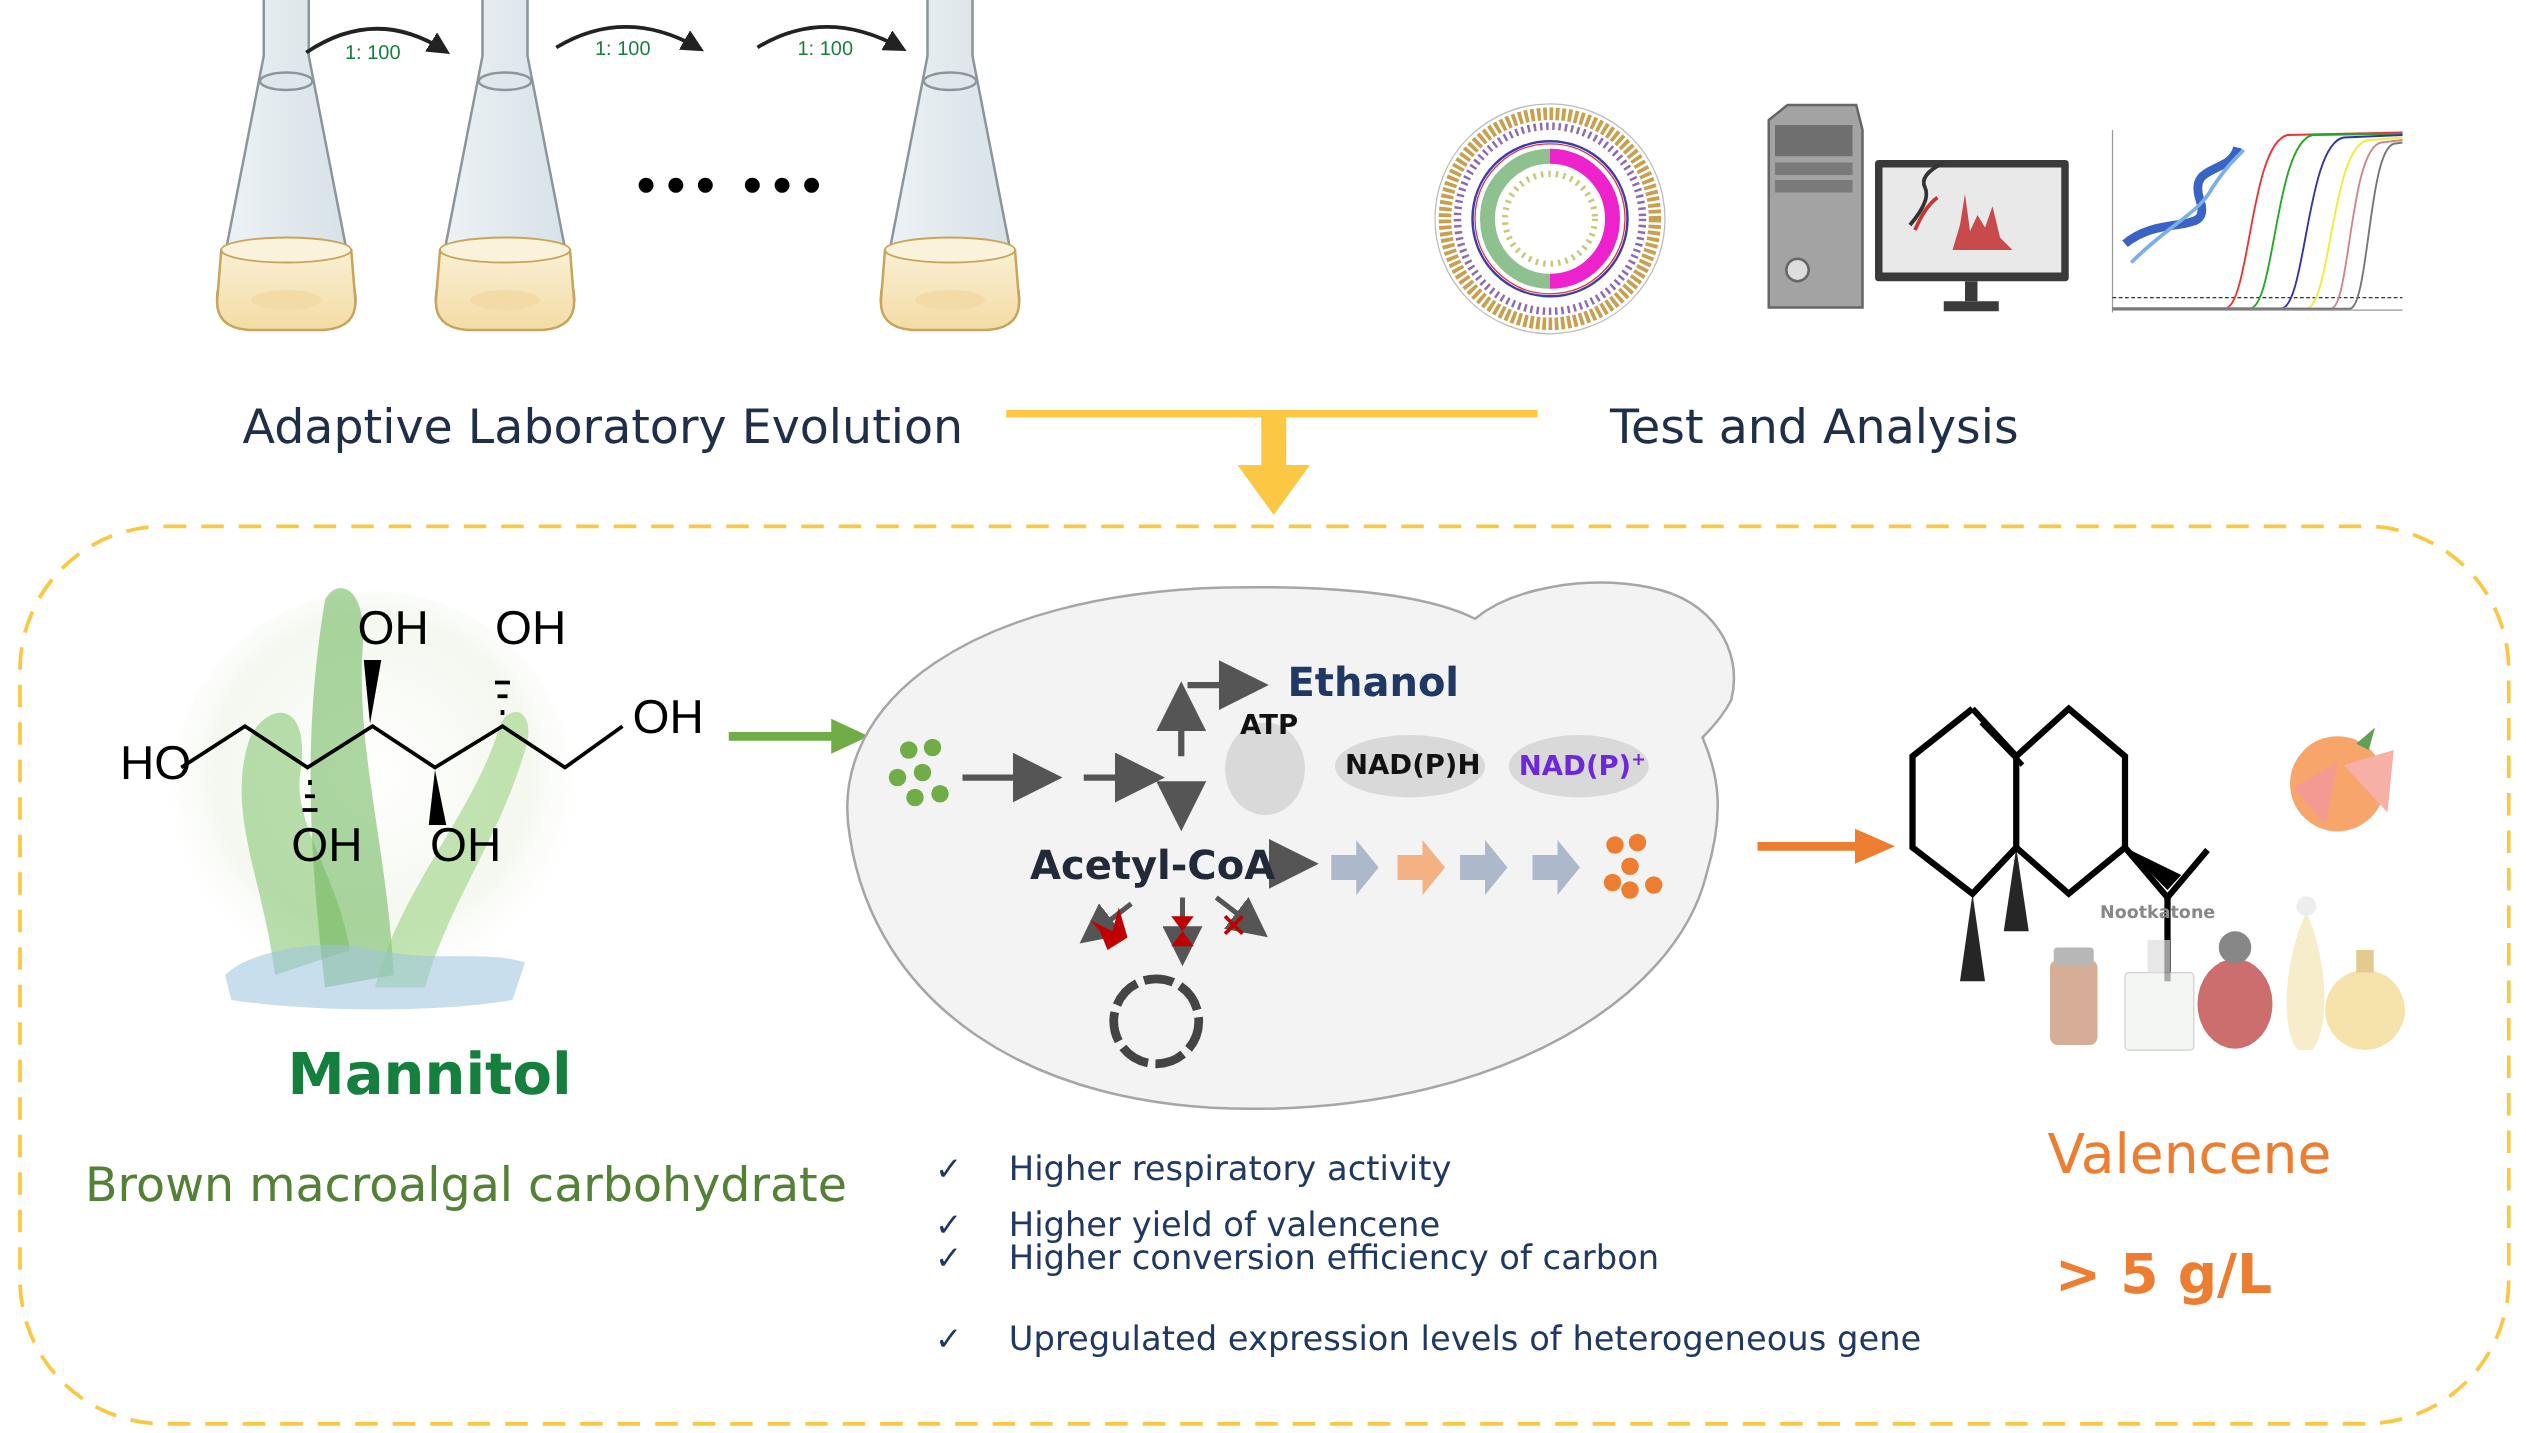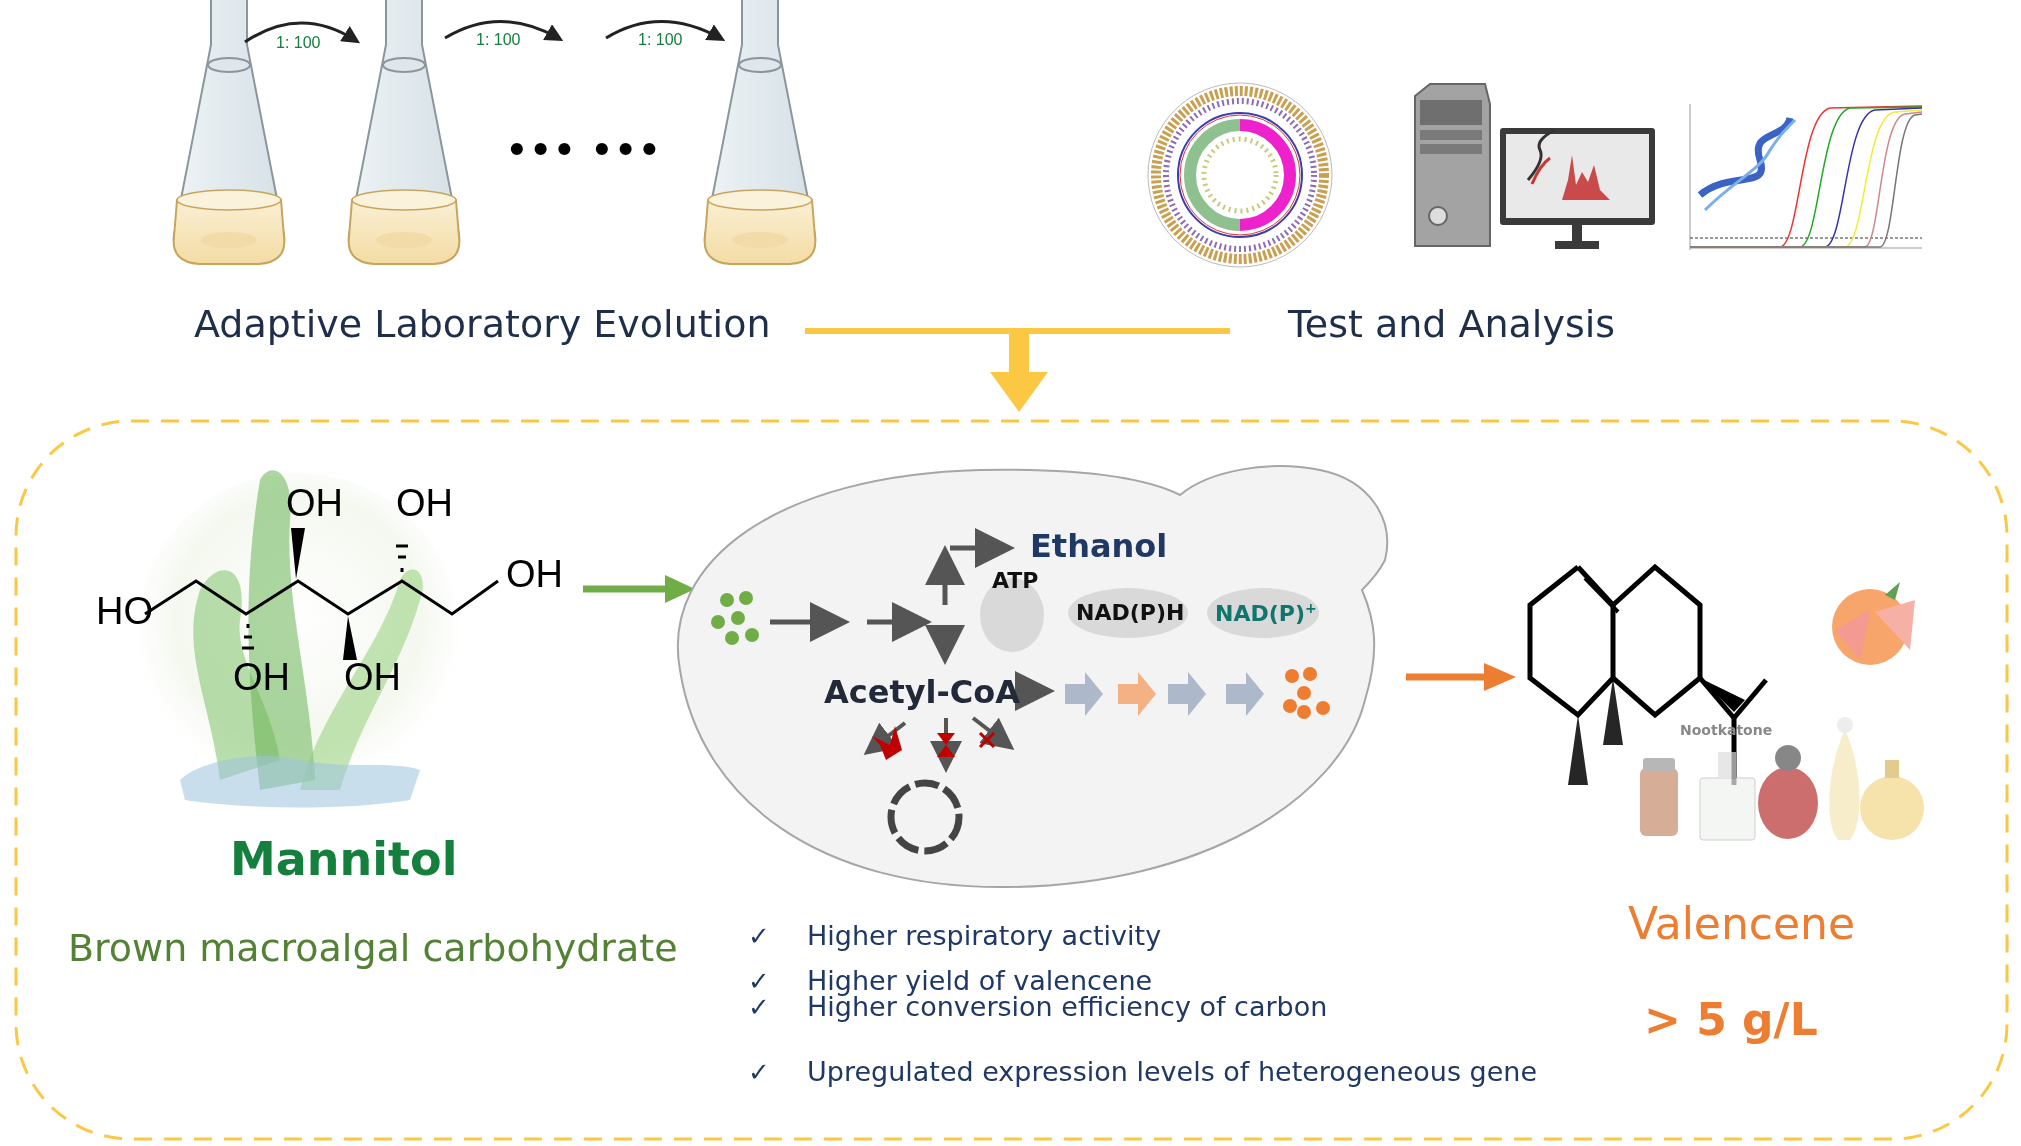--- a/index.html
+++ b/index.html
@@ -1,22 +1,22 @@
 <!DOCTYPE html>
 <html><head>
 <meta charset="utf-8">
 <style>
   html, body { margin:0; padding:0; background:#ffffff; }
   body { width:2021px; height:1146px; position:relative; overflow:hidden; font-family:"Liberation Sans", sans-serif; }
   .abs { position:absolute; }
   svg.canvas { position:absolute; left:0; top:0; }
-  .title { position:absolute; font-family:"DejaVu Sans", sans-serif; font-size:38px; color:#1f2f4a; white-space:nowrap; }
+  .title { position:absolute; font-family:"DejaVu Sans", sans-serif; font-size:38px; color:#1f2f4a; white-space:nowrap;margin-top:17px; }
   .mannitol { position:absolute; font-family:"DejaVu Sans", sans-serif; font-size:46px; color:#15803d; font-weight:bold; white-space:nowrap; }
   .brown { position:absolute; font-family:"DejaVu Sans", sans-serif; font-size:38px; color:#538135; white-space:nowrap; }
-  .valencene { position:absolute; font-family:"DejaVu Sans", sans-serif; font-size:44px; color:#ed7d31; white-space:nowrap; }
+  .valencene { position:absolute; font-family:"DejaVu Sans", sans-serif; font-size:44px; color:#ed7d31; white-space:nowrap;margin-left:10px; }
   .yield { position:absolute; font-family:"DejaVu Sans", sans-serif; font-size:44px; color:#ed7d31; font-weight:bold; white-space:nowrap; }
   .check-item { position:absolute; left:748px; font-family:"DejaVu Sans", sans-serif; font-size:27px; color:#1f3864; white-space:nowrap; }
   .check-item .chk { display:inline-block; width:59px; color:#1f3864; font-size:26px; }
   .ratio { position:absolute; font-family:"Liberation Sans", sans-serif; font-size:16px; color:#15803d; white-space:nowrap; }
   .chem { position:absolute; font-family:"Liberation Sans", sans-serif; font-size:38px; color:#000; white-space:nowrap; }
   .cell-label { position:absolute; font-family:"DejaVu Sans", sans-serif; white-space:nowrap;font-weight:bold; }
 </style>
 </head>
 <body>
 
@@ -243,21 +243,21 @@
 <div class="chem" style="left:506px; top:553px;">OH</div>
 <div class="chem" style="left:233px; top:656px;">OH</div>
 <div class="chem" style="left:344px; top:656px;">OH</div>
 
 <div class="mannitol" style="left:230px; top:832px;">Mannitol</div>
 <div class="brown" style="left:68px; top:926px;">Brown macroalgal carbohydrate</div>
 
 <div class="cell-label" style="left:1030px; top:527px; font-size:32px; color:#1f3864;">Ethanol</div>
 <div class="cell-label" style="left:992px; top:568px; font-size:22px; color:#111;">ATP</div>
 <div class="cell-label" style="left:1076px; top:600px; font-size:22px; color:#111;">NAD(P)H</div>
-<div class="cell-label" style="left:1215px; top:600px; font-size:22px; color:#0f766e;">NAD(P)<sup style="font-size: 14px;">+</sup></div>
+<div class="cell-label" style="left:1215px; top:600px; font-size:22px; color:#6d28d9;">NAD(P)<sup style="font-size: 14px;">+</sup></div>
 <div class="cell-label" style="left:824px; top:673px; font-size:32px; color:#222a3a; font-weight:bold;">Acetyl-CoA</div>
 
 <div class="cell-label" style="left:1680px; top:722px; font-size:14px; color:#888; font-weight:bold;">Nootkatone</div>
 
 <div class="check-item" style="top:920px;"><span class="chk">✓</span><span>Higher respiratory activity</span></div>
 <div class="check-item" style="top:965px;"><span class="chk">✓</span><span>Higher yield of valencene</span></div>
 <div class="check-item" style="top:991px;"><span class="chk">✓</span><span>Higher conversion efficiency of carbon</span></div>
 <div class="check-item" style="top:1056px;"><span class="chk">✓</span><span>Upregulated expression levels of heterogeneous gene</span></div>
 
 <div class="valencene" style="left:1628px; top:898px;">Valencene</div>

